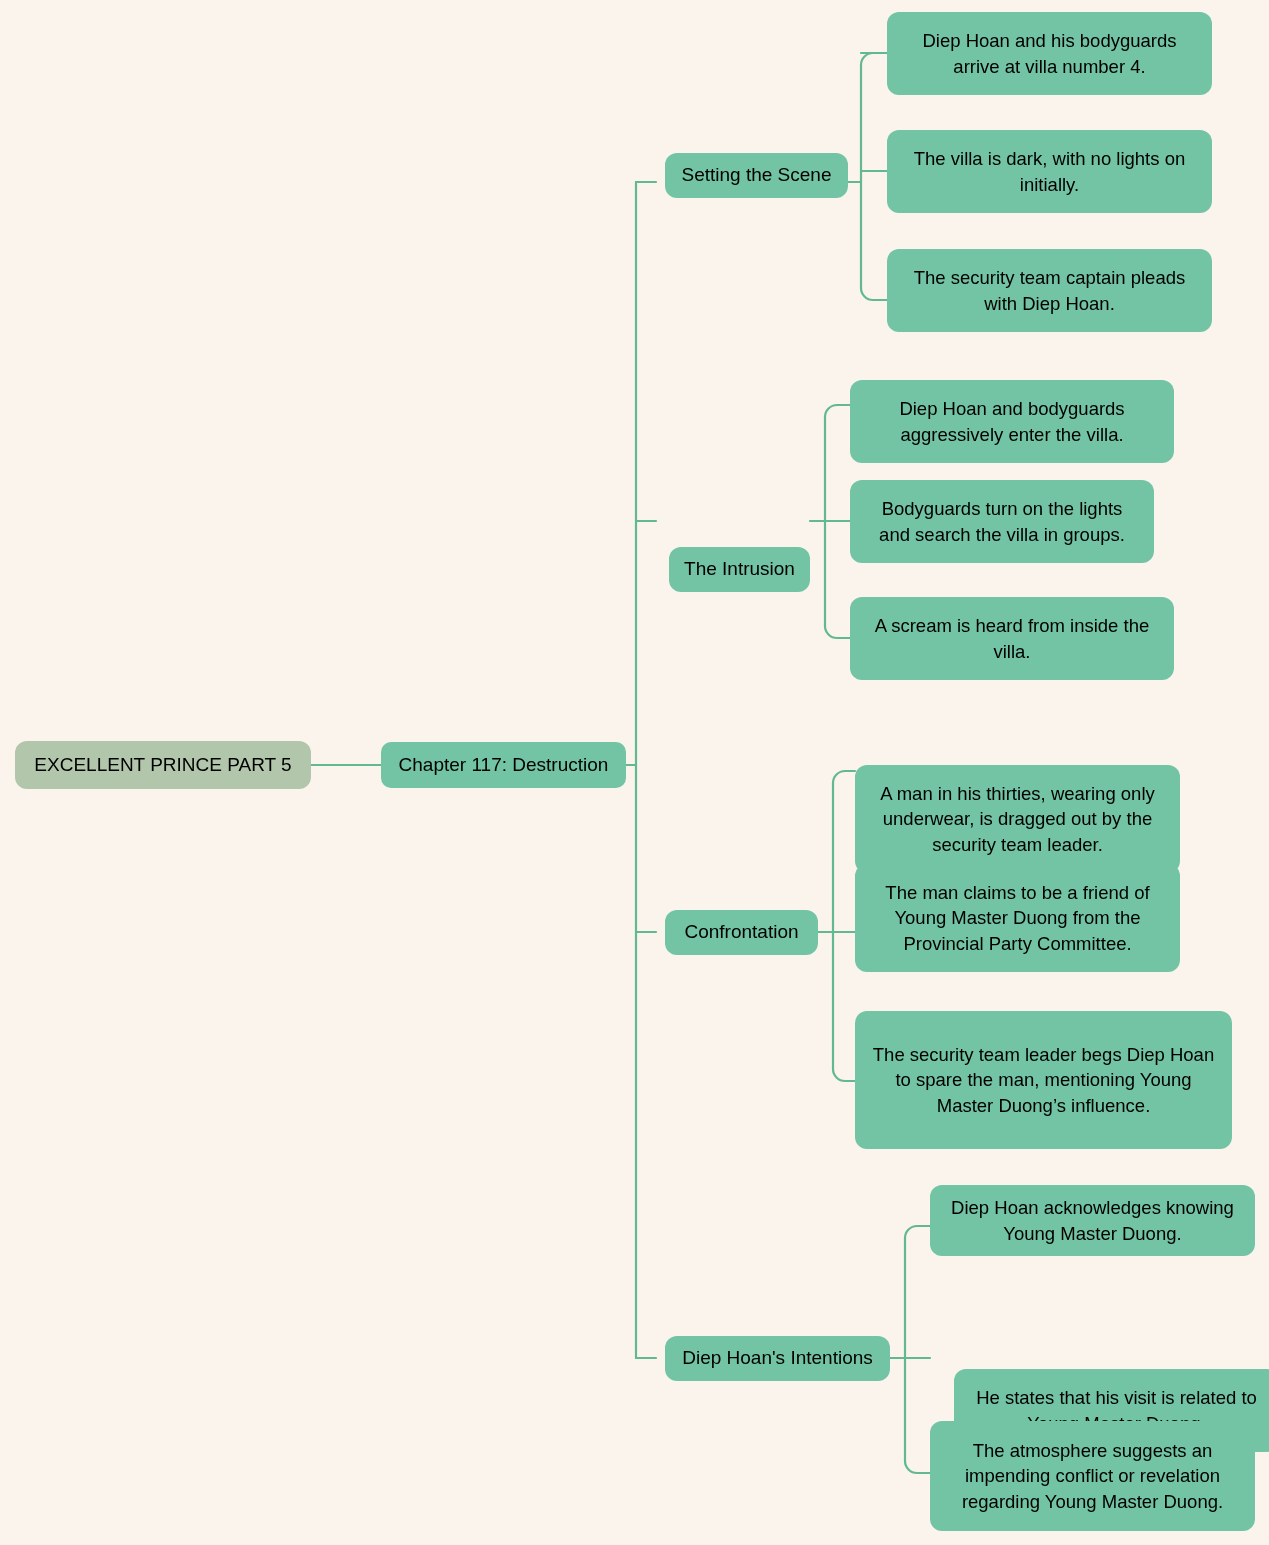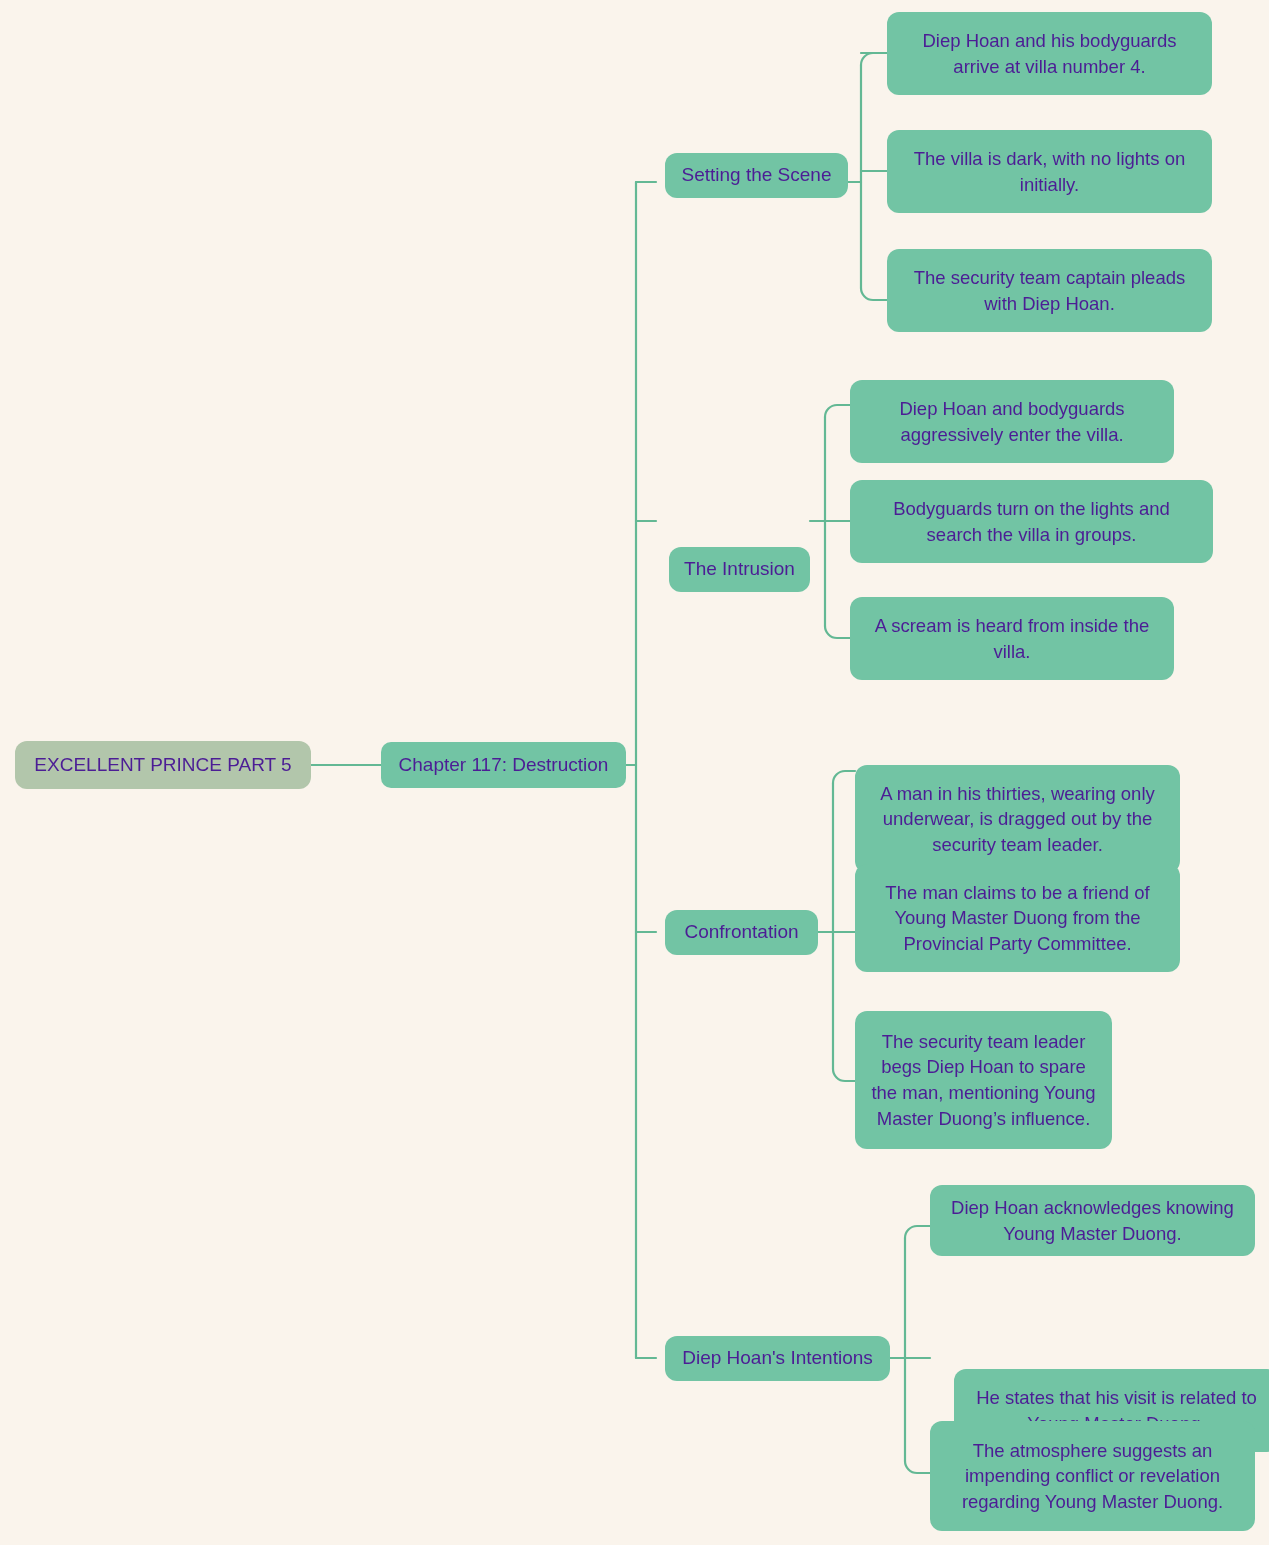--- a/index.html
+++ b/index.html
@@ -27,21 +27,21 @@
     pointer-events: none;
   }
   .node {
     position: absolute;
     box-sizing: border-box;
     display: flex;
     align-items: center;
     justify-content: center;
     text-align: center;
     border-radius: 10px;
-    color: #4c1d95;
+    color: #000000;
     line-height: 1.38;
     padding: 8px 14px;
     z-index: 2;
   }
   .node-root {
     background: #b2c6ab;
     font-size: 19px;
     border-radius: 12px;
   }
   .node-chapter {
@@ -125,37 +125,37 @@
   <div class="node node-leaf" style="left:887px; top:249px; width:325px; height:83px;">
     <span>The security team captain pleads with Diep Hoan.</span>
   </div>
 
   <div class="node node-branch" style="left:669px; top:499px; width:141px; height:45px;margin-top:48px;">
     <span>The Intrusion</span>
   </div>
   <div class="node node-leaf" style="left:850px; top:380px; width:324px; height:83px;">
     <span>Diep Hoan and bodyguards aggressively enter the villa.</span>
   </div>
-  <div class="node node-leaf" style="left:850px; top:480px; width:363px; height:83px;">
+  <div class="node node-leaf" style="left:850px; top:480px; width:304px; height:83px;">
     <span>Bodyguards turn on the lights and search the villa in groups.</span>
   </div>
   <div class="node node-leaf" style="left:850px; top:597px; width:324px; height:83px;">
     <span>A scream is heard from inside the villa.</span>
   </div>
 
   <div class="node node-branch" style="left:665px; top:910px; width:153px; height:45px;">
     <span>Confrontation</span>
   </div>
   <div class="node node-leaf" style="left:855px; top:717px; width:325px; height:108px;margin-top:48px;">
     <span>A man in his thirties, wearing only underwear, is dragged out by the security team leader.</span>
   </div>
   <div class="node node-leaf" style="left:855px; top:864px; width:325px; height:108px;">
     <span>The man claims to be a friend of Young Master Duong from the Provincial Party Committee.</span>
   </div>
-  <div class="node node-leaf" style="left:855px; top:1011px; width:257px; height:138px;">
+  <div class="node node-leaf" style="left:855px; top:1011px; width:377px; height:138px;">
     <span>The security team leader begs Diep Hoan to spare the man, mentioning Young Master Duong’s influence.</span>
   </div>
 
   <div class="node node-branch" style="left:665px; top:1336px; width:225px; height:45px;">
     <span>Diep Hoan's Intentions</span>
   </div>
   <div class="node node-leaf" style="left:930px; top:1185px; width:325px; height:71px;">
     <span>Diep Hoan acknowledges knowing Young Master Duong.</span>
   </div>
   <div class="node node-leaf" style="left:930px; top:1369px; width:325px; height:83px;margin-left:24px;">

